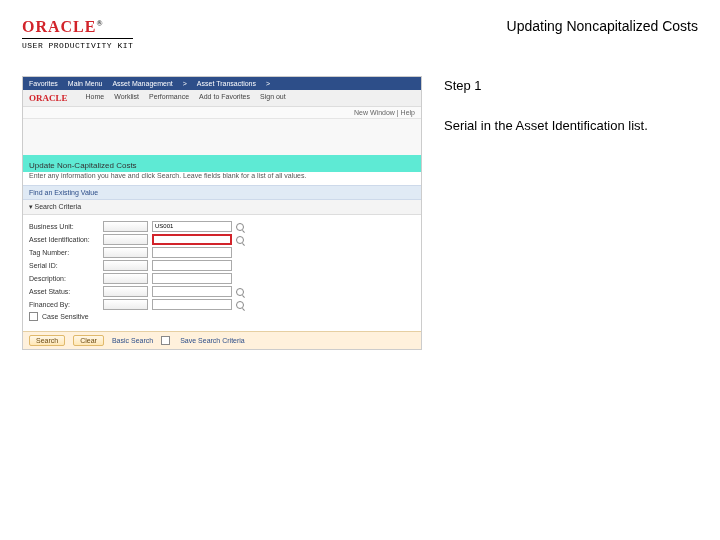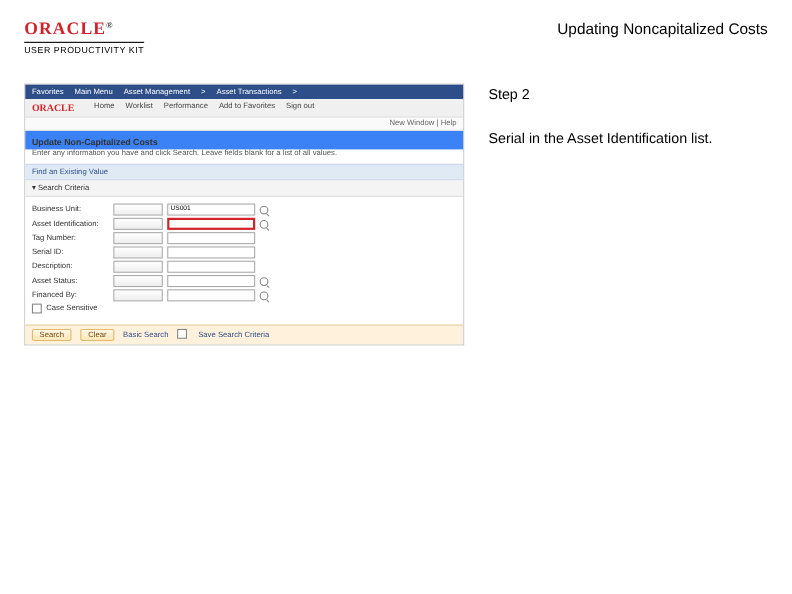--- a/index.html
+++ b/index.html
@@ -26,20 +26,21 @@
     font-size: 16px;
     letter-spacing: 1px;
   }
   .oracle-logo sup { font-size: 8px; color: #333; }
   .upk-line {
     font-size: 8px;
     letter-spacing: 0.5px;
     color: #000;
     border-top: 1px solid #000;
     padding-top: 2px;
+    font-family: Liberation Mono, monospace;
   }
   .page-title { font-size: 14px; font-weight: normal; margin-left: 12px; }
   .content {
     padding: 20px 22px;
     display: flex;
     gap: 22px;
     align-items: flex-start;
   }
   .screenshot-pane {
     width: 400px;
@@ -73,25 +74,26 @@
   }
   .ss-menubar span { white-space: nowrap; }
   .ss-sub {
     background: #fafafa;
     text-align: right;
     padding: 2px 6px;
     color: #666;
     border-bottom: 1px solid #e5e5e5;
   }
   .ss-heading {
-    font-weight: bold;
+    font-weight: normal;
     font-size: 8px;
     color: #333;
     padding: 6px 6px 2px 6px;
-    background: #3b82f6;
+    background: #5eead4;
+    margin-top: 36px;
   }
   .ss-desc {
     padding: 0 6px 6px 6px;
     color: #555;
     background: #fff;
   }
   .ss-band {
     background: #e0eaf5;
     color: #2d4e89;
     padding: 3px 6px;
@@ -251,19 +253,19 @@
     <div class="ss-actions">
       <span class="btn">Search</span>
       <span class="btn">Clear</span>
       <span class="lnk">Basic Search</span>
       <span><span class="chk"></span></span>
       <span class="lnk">Save Search Criteria</span>
     </div>
   </div>
 
   <div class="instructions">
-    <div class="step-label">Step 2</div>
+    <div class="step-label">Step 1</div>
     <div class="step-text">
       <span>Serial in the </span><b>Asset Identification</b><span> list.</span>
     </div>
   </div>
 
 </div>
 
 </body></html>

